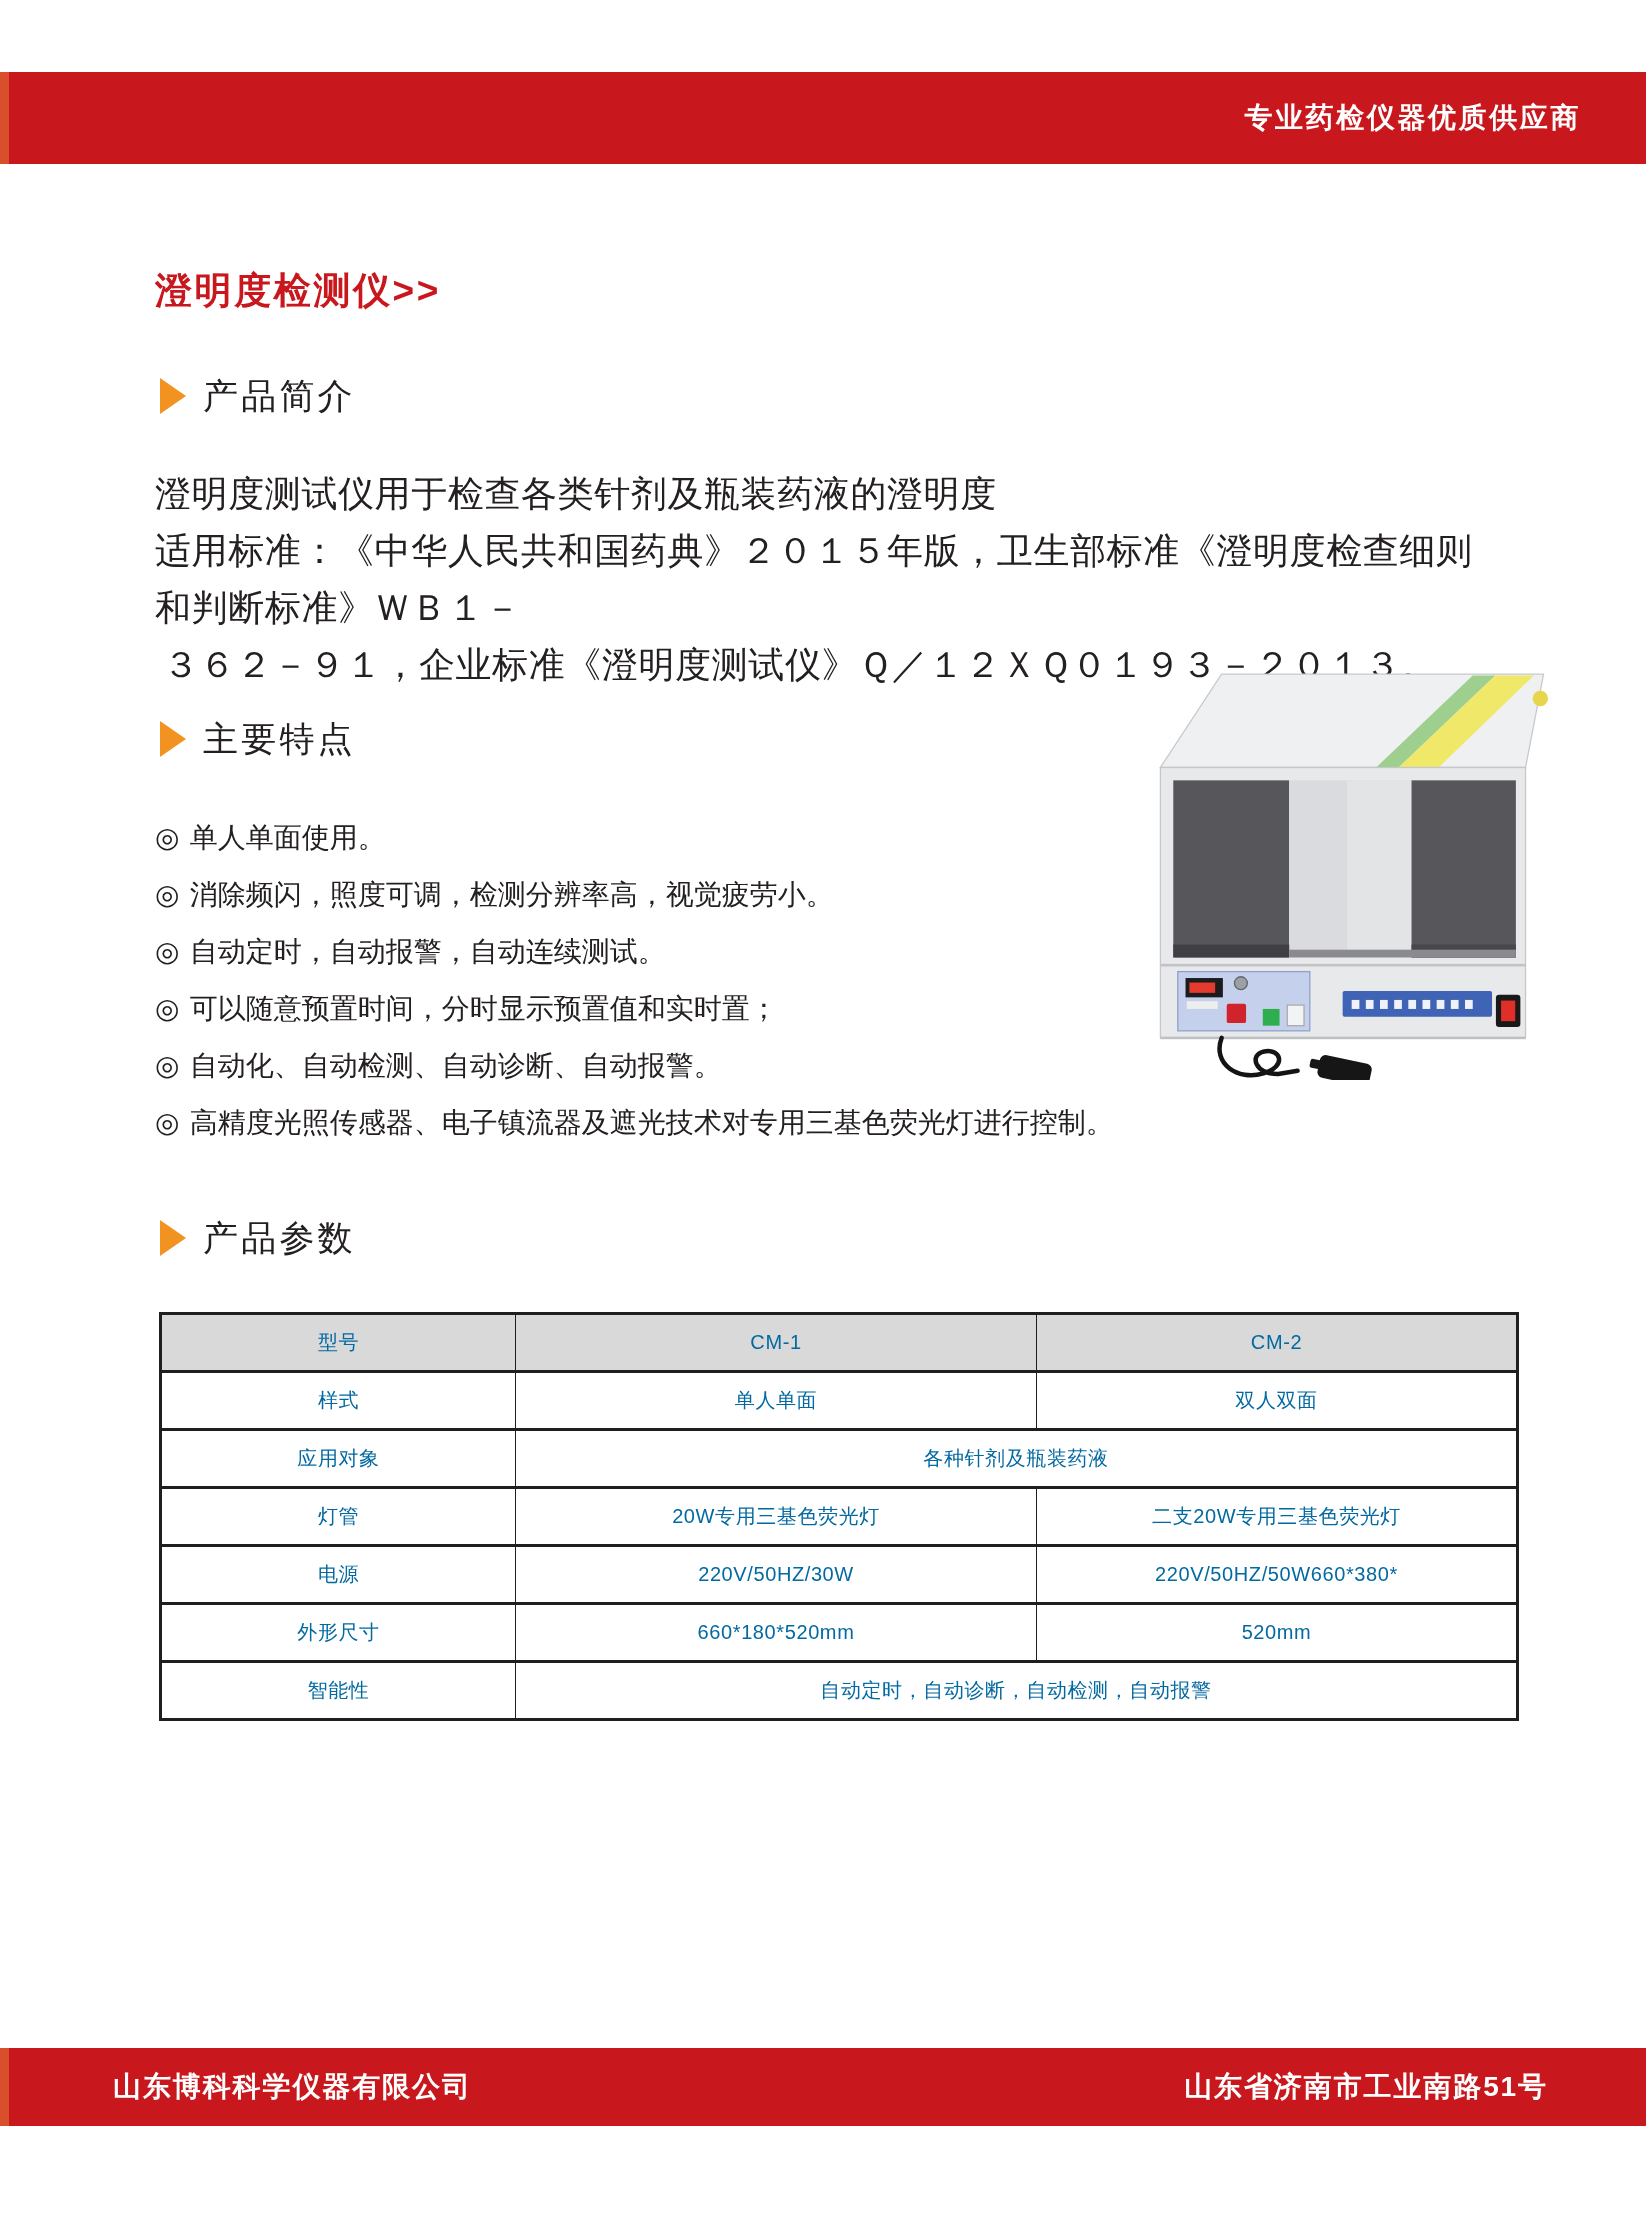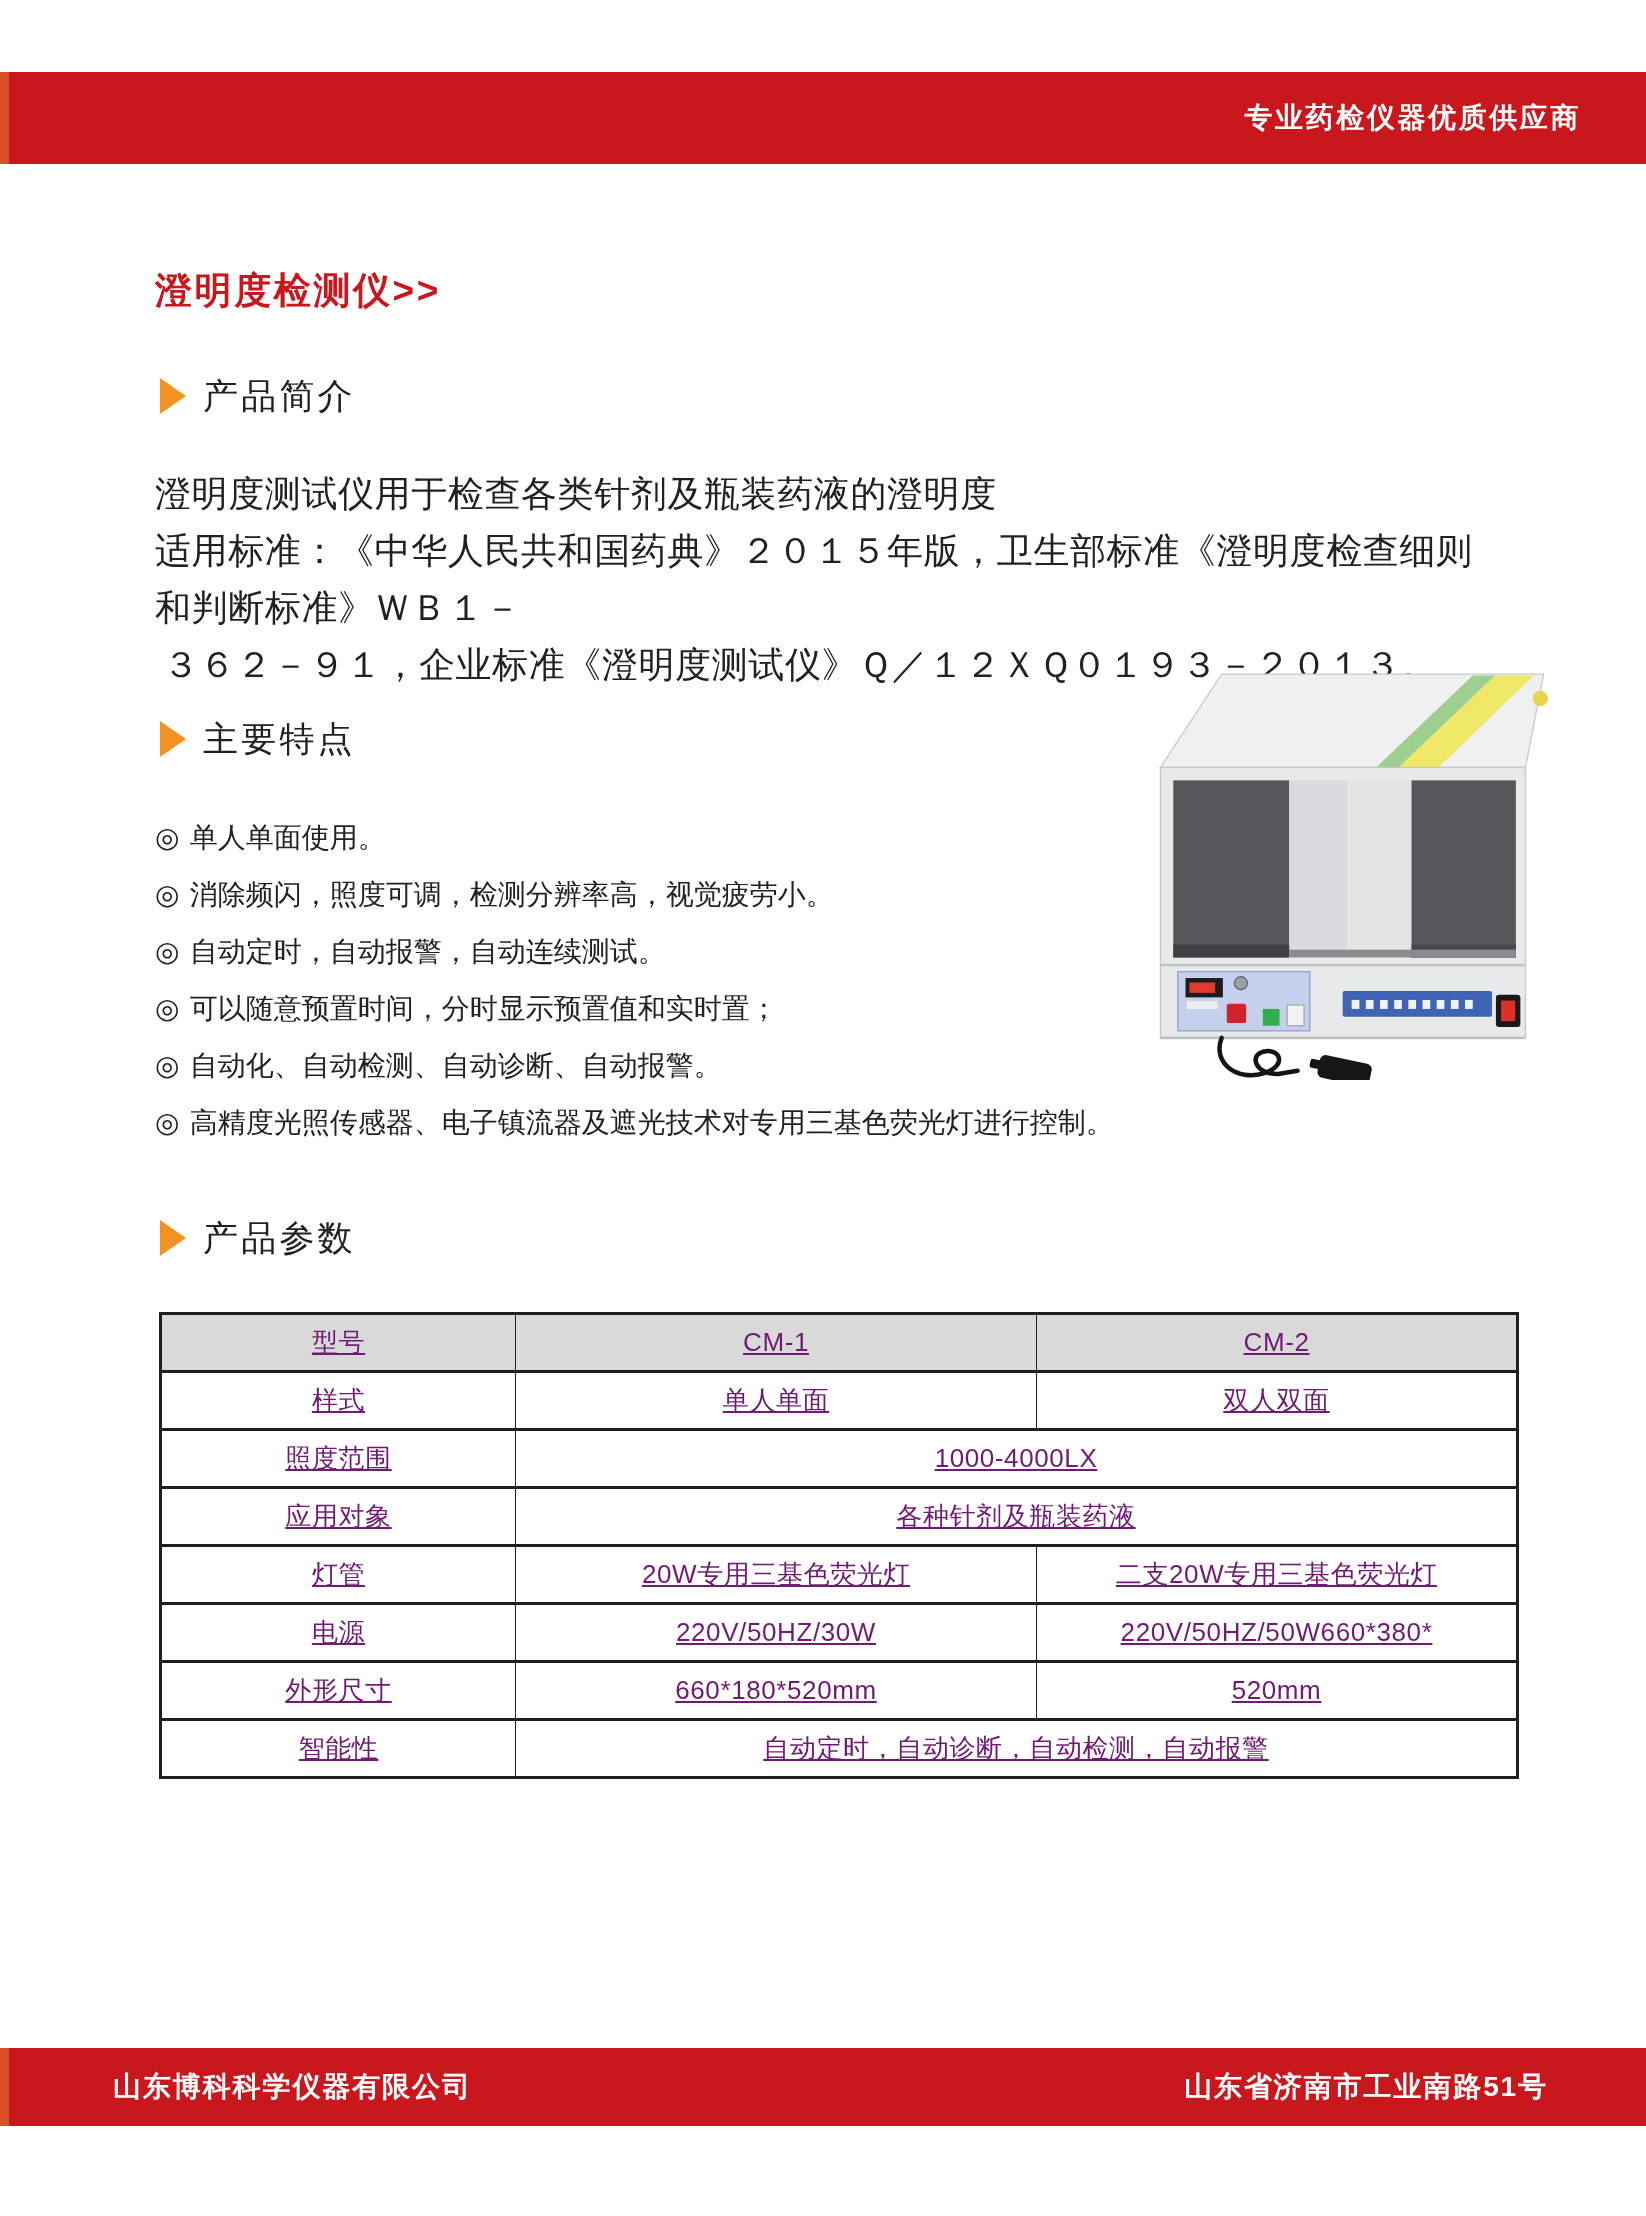--- a/index.html
+++ b/index.html
@@ -37,22 +37,22 @@
   #intro-text .indent{padding-left:7.7px;}
 
   
   #features-list{position:absolute;left:155px;top:809px;width:1006px;font-size:28px;line-height:57px;}
   .feat{white-space:nowrap;}
   .feat .bullet{margin-right:10.3px;}
 
   
   #params-table{position:absolute;left:159px;top:1312px;border-collapse:collapse;table-layout:fixed;}
   #params-table td,#params-table th{border:1.9px solid #1f1f1f;border-top-width:3.2px;border-bottom-width:3.2px;
-    height:55px;text-align:center;vertical-align:middle;font-size:26px;font-weight:normal;
-    color:#701a75;letter-spacing:0.6px;padding:0;text-decoration:underline;}
+    height:55px;text-align:center;vertical-align:middle;font-size:20px;font-weight:normal;
+    color:#0369a1;letter-spacing:0.6px;padding:0;}
   #params-table{border:3.9px solid #1f1f1f;}
   #params-table .c1{width:353px;}
   #params-table .c2{width:520px;}
   #params-table .c3{width:479px;}
   #params-table tr.hdr td{background:#d9d9d9;}
 
   
   #product-photo{position:absolute;left:1125px;top:661px;width:425px;height:419px;}
 </style>
 </head>
@@ -156,24 +156,20 @@
       <td class="c1">型号</td>
       <td class="c2">CM-1</td>
       <td class="c3">CM-2</td>
     </tr>
     <tr>
       <td class="c1">样式</td>
       <td class="c2">单人单面</td>
       <td class="c3">双人双面</td>
     </tr>
     <tr>
-      <td class="c1">照度范围</td>
-      <td colspan="2">1000-4000LX</td>
-    </tr>
-    <tr>
       <td class="c1">应用对象</td>
       <td colspan="2">各种针剂及瓶装药液</td>
     </tr>
     <tr>
       <td class="c1">灯管</td>
       <td class="c2">20W专用三基色荧光灯</td>
       <td class="c3">二支20W专用三基色荧光灯</td>
     </tr>
     <tr>
       <td class="c1">电源</td>

